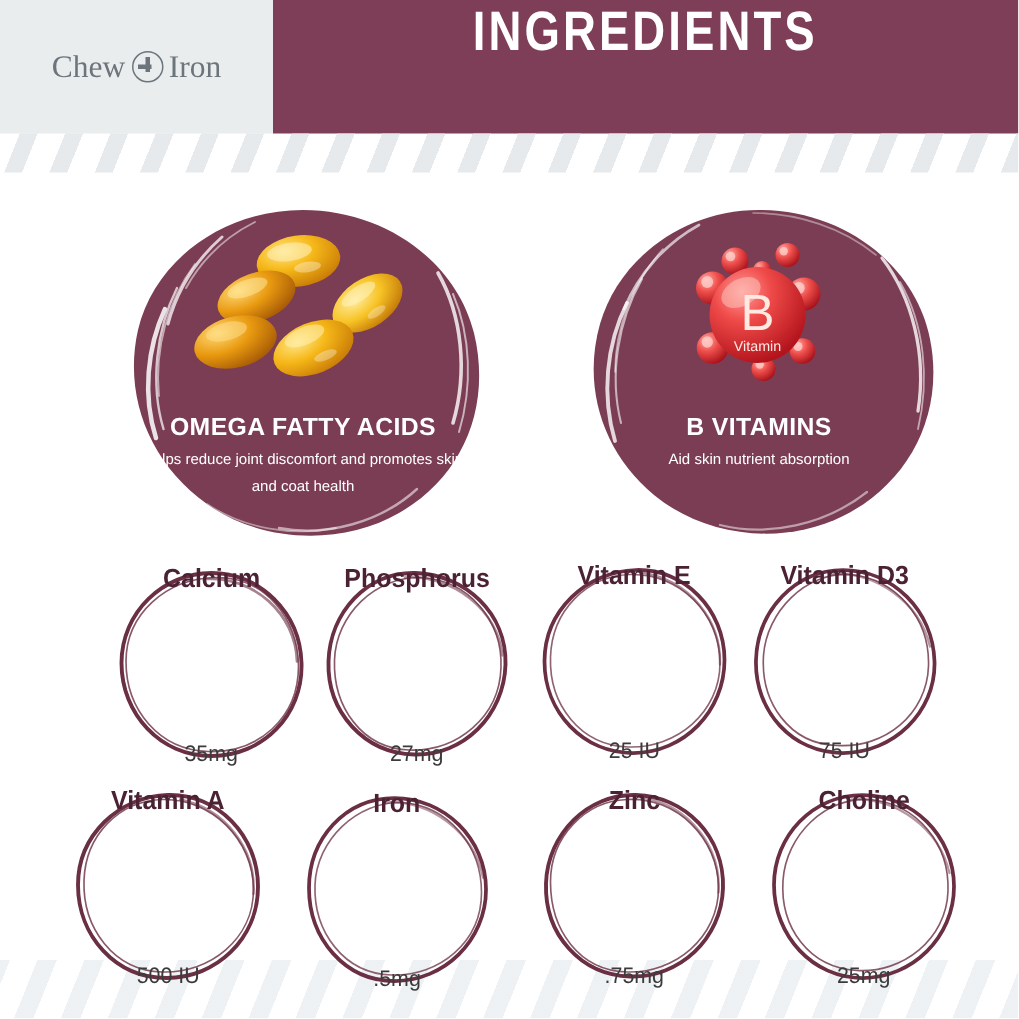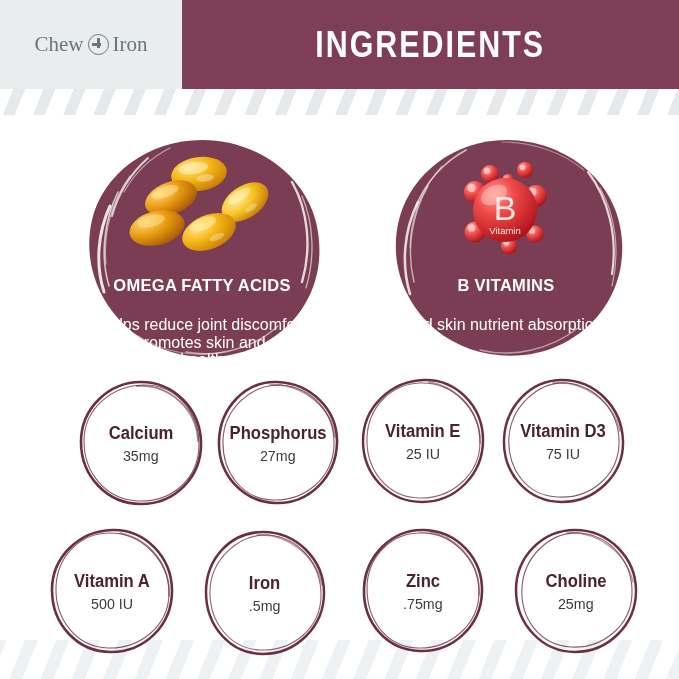--- a/index.html
+++ b/index.html
@@ -68,21 +68,20 @@
   }
   .logo-mark::after {
     left: 8px; top: 3.2px;
     width: 3px; height: 9.6px;
   }
   .header-right {
     flex: 1;
     height: 89px;
     background: #7e3e57;
     display: flex;
-    align-items: center;
     justify-content: center;
   }
   .header-title {
     color: #ffffff;
     font-size: 37px;
     font-weight: bold;
     letter-spacing: 2.5px;
     transform: scaleX(0.82);
     white-space: nowrap;
     font-family: "Liberation Sans", sans-serif;
@@ -143,24 +142,24 @@
   .feature-title {
     color: #ffffff;
     font-size: 16.5px;
     font-weight: bold;
     letter-spacing: 0.3px;
     text-align: center;
     margin-top: 16px;
   }
   .feature-desc {
     color: #ffffff;
-    font-size: 16px;
+    font-size: 10px;
     line-height: 17.5px;
     text-align: center;
-    margin-top: 21px;
+    margin-top: 3px;
     width: 215px;
   }
 
   
   .nutrient {
     position: absolute;
     width: 136px;
     height: 136px;
   }
   .nutrient .ring-svg {
@@ -170,21 +169,21 @@
     height: 136px;
   }
   .nutrient-text {
     position: absolute;
     left: 0; top: 0;
     width: 136px;
     height: 136px;
     display: flex;
     flex-direction: column;
     align-items: center;
-    justify-content: center;
+    justify-content: space-between;
   }
   .nutrient-name {
     color: #4a2233;
     font-size: 17.5px;
     font-weight: bold;
     letter-spacing: 0px;
     white-space: nowrap;
     transform: scaleX(0.95);
   }
   .nutrient-amount {

